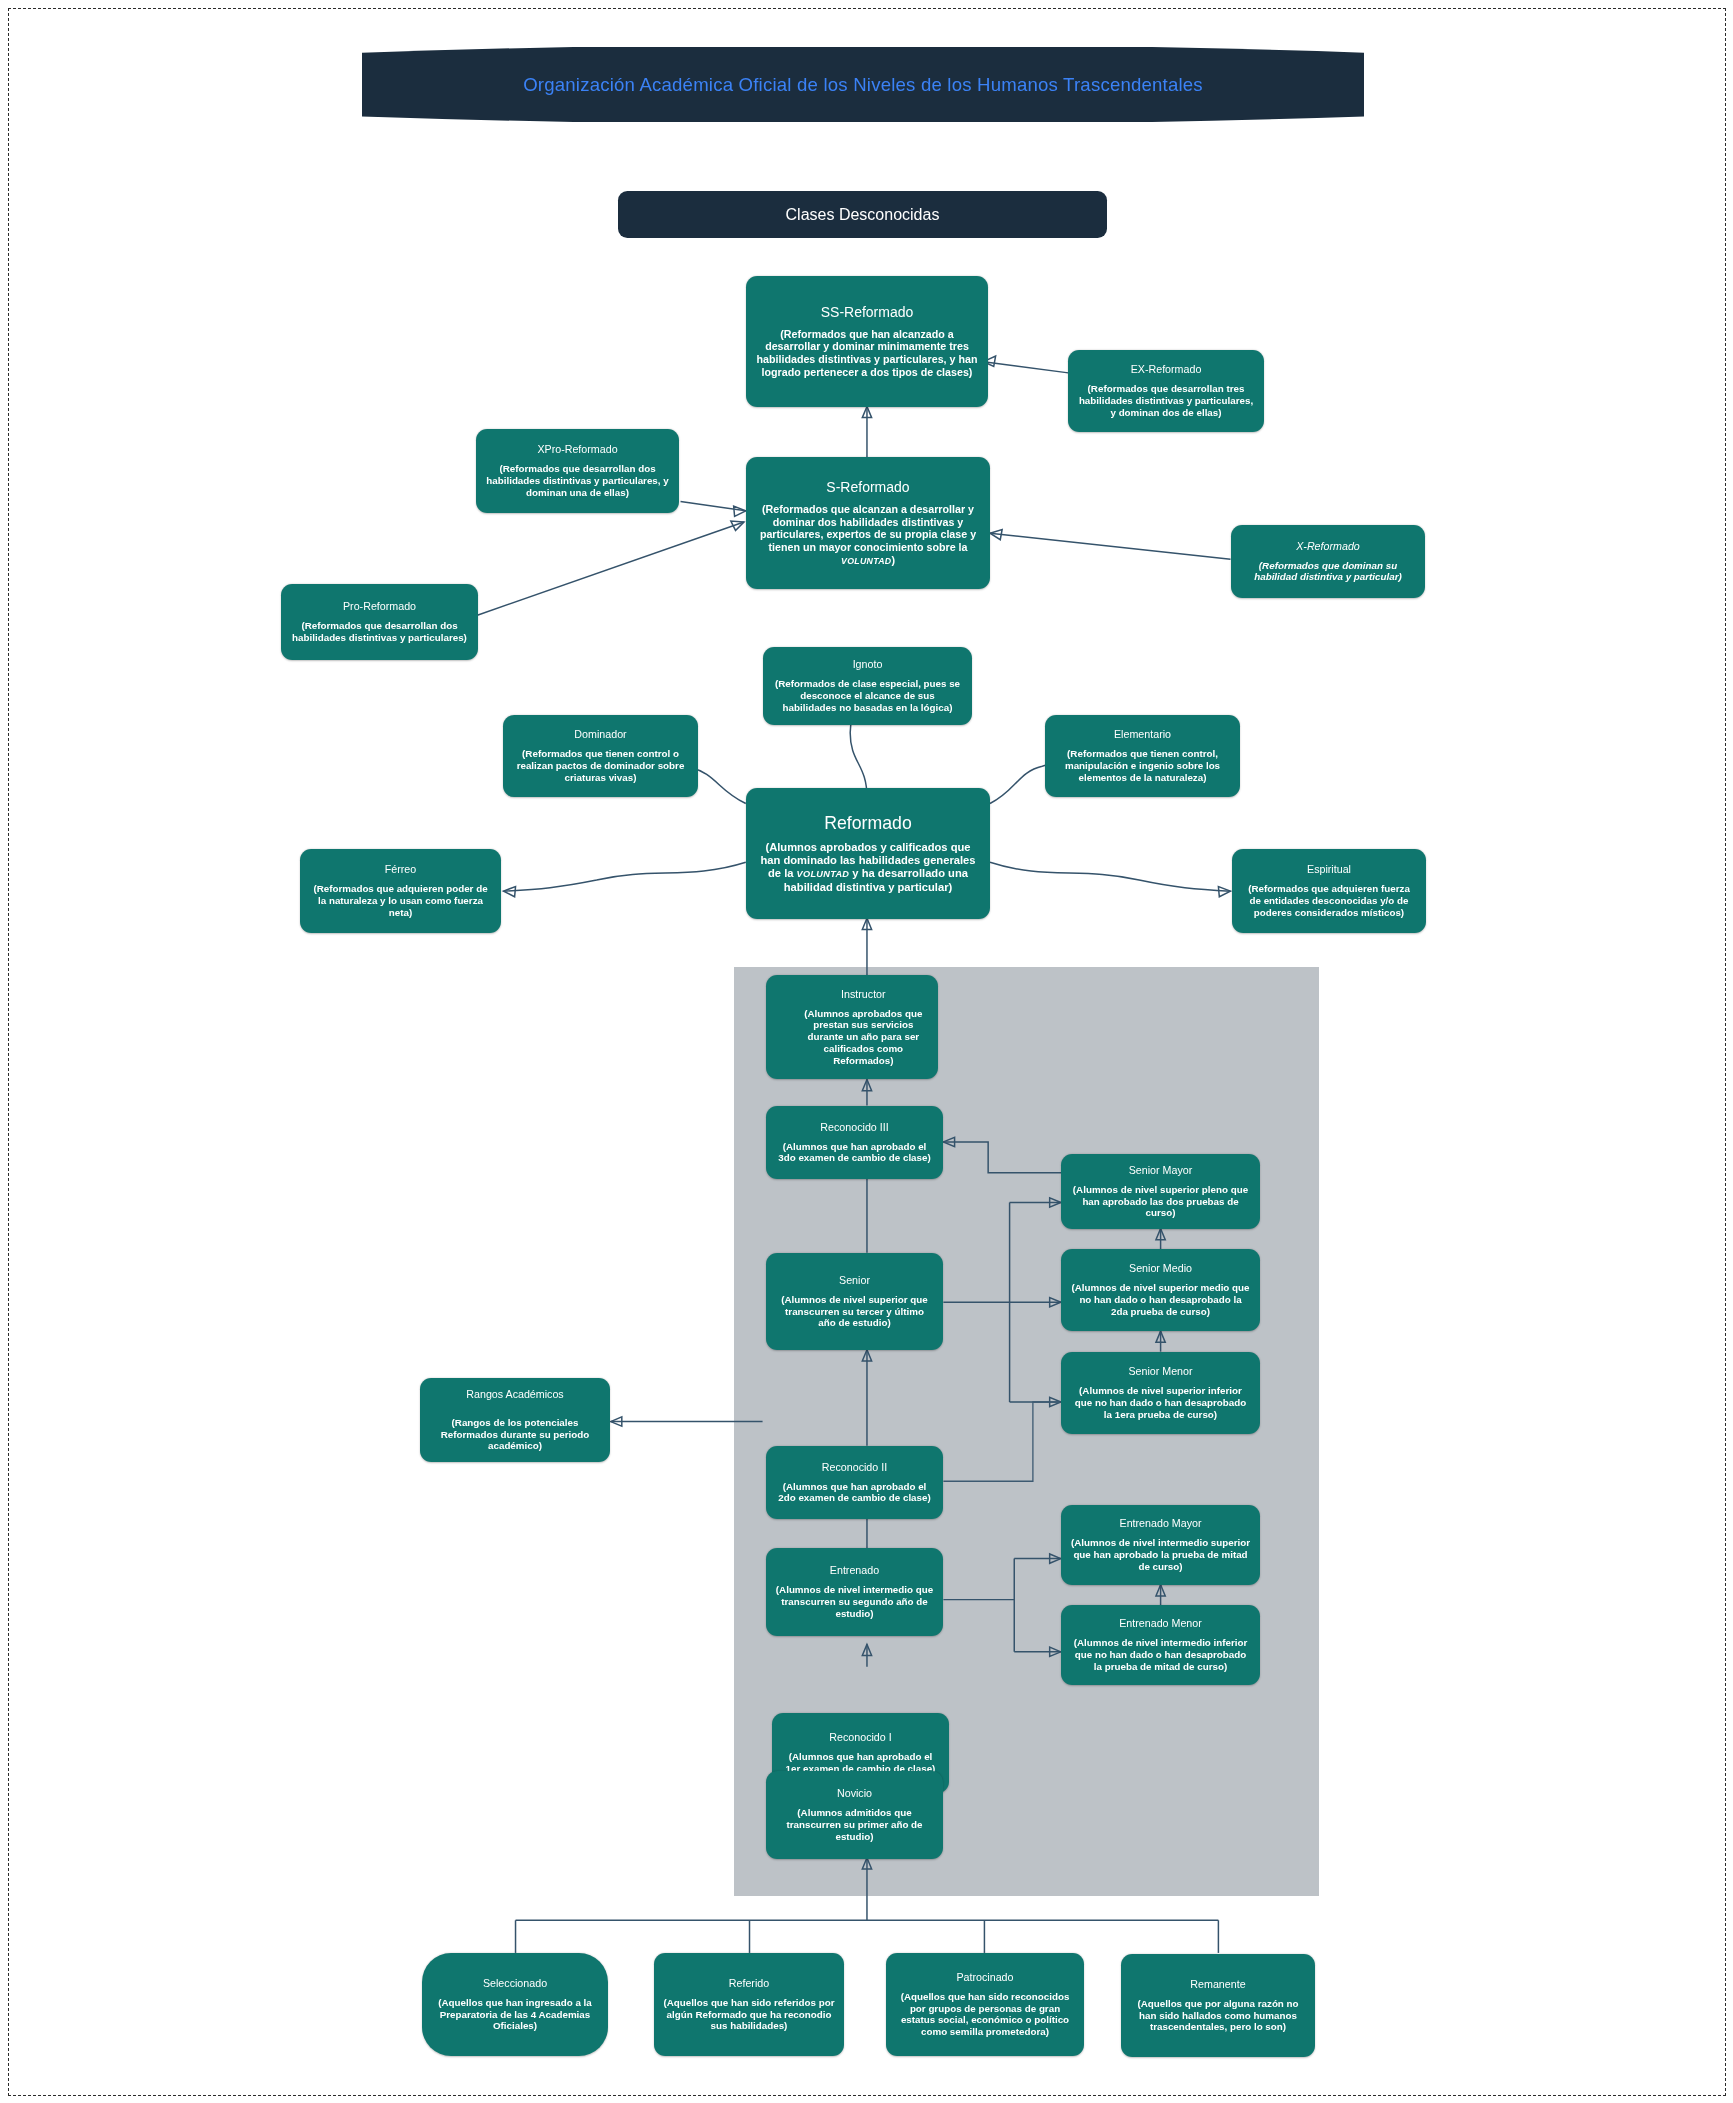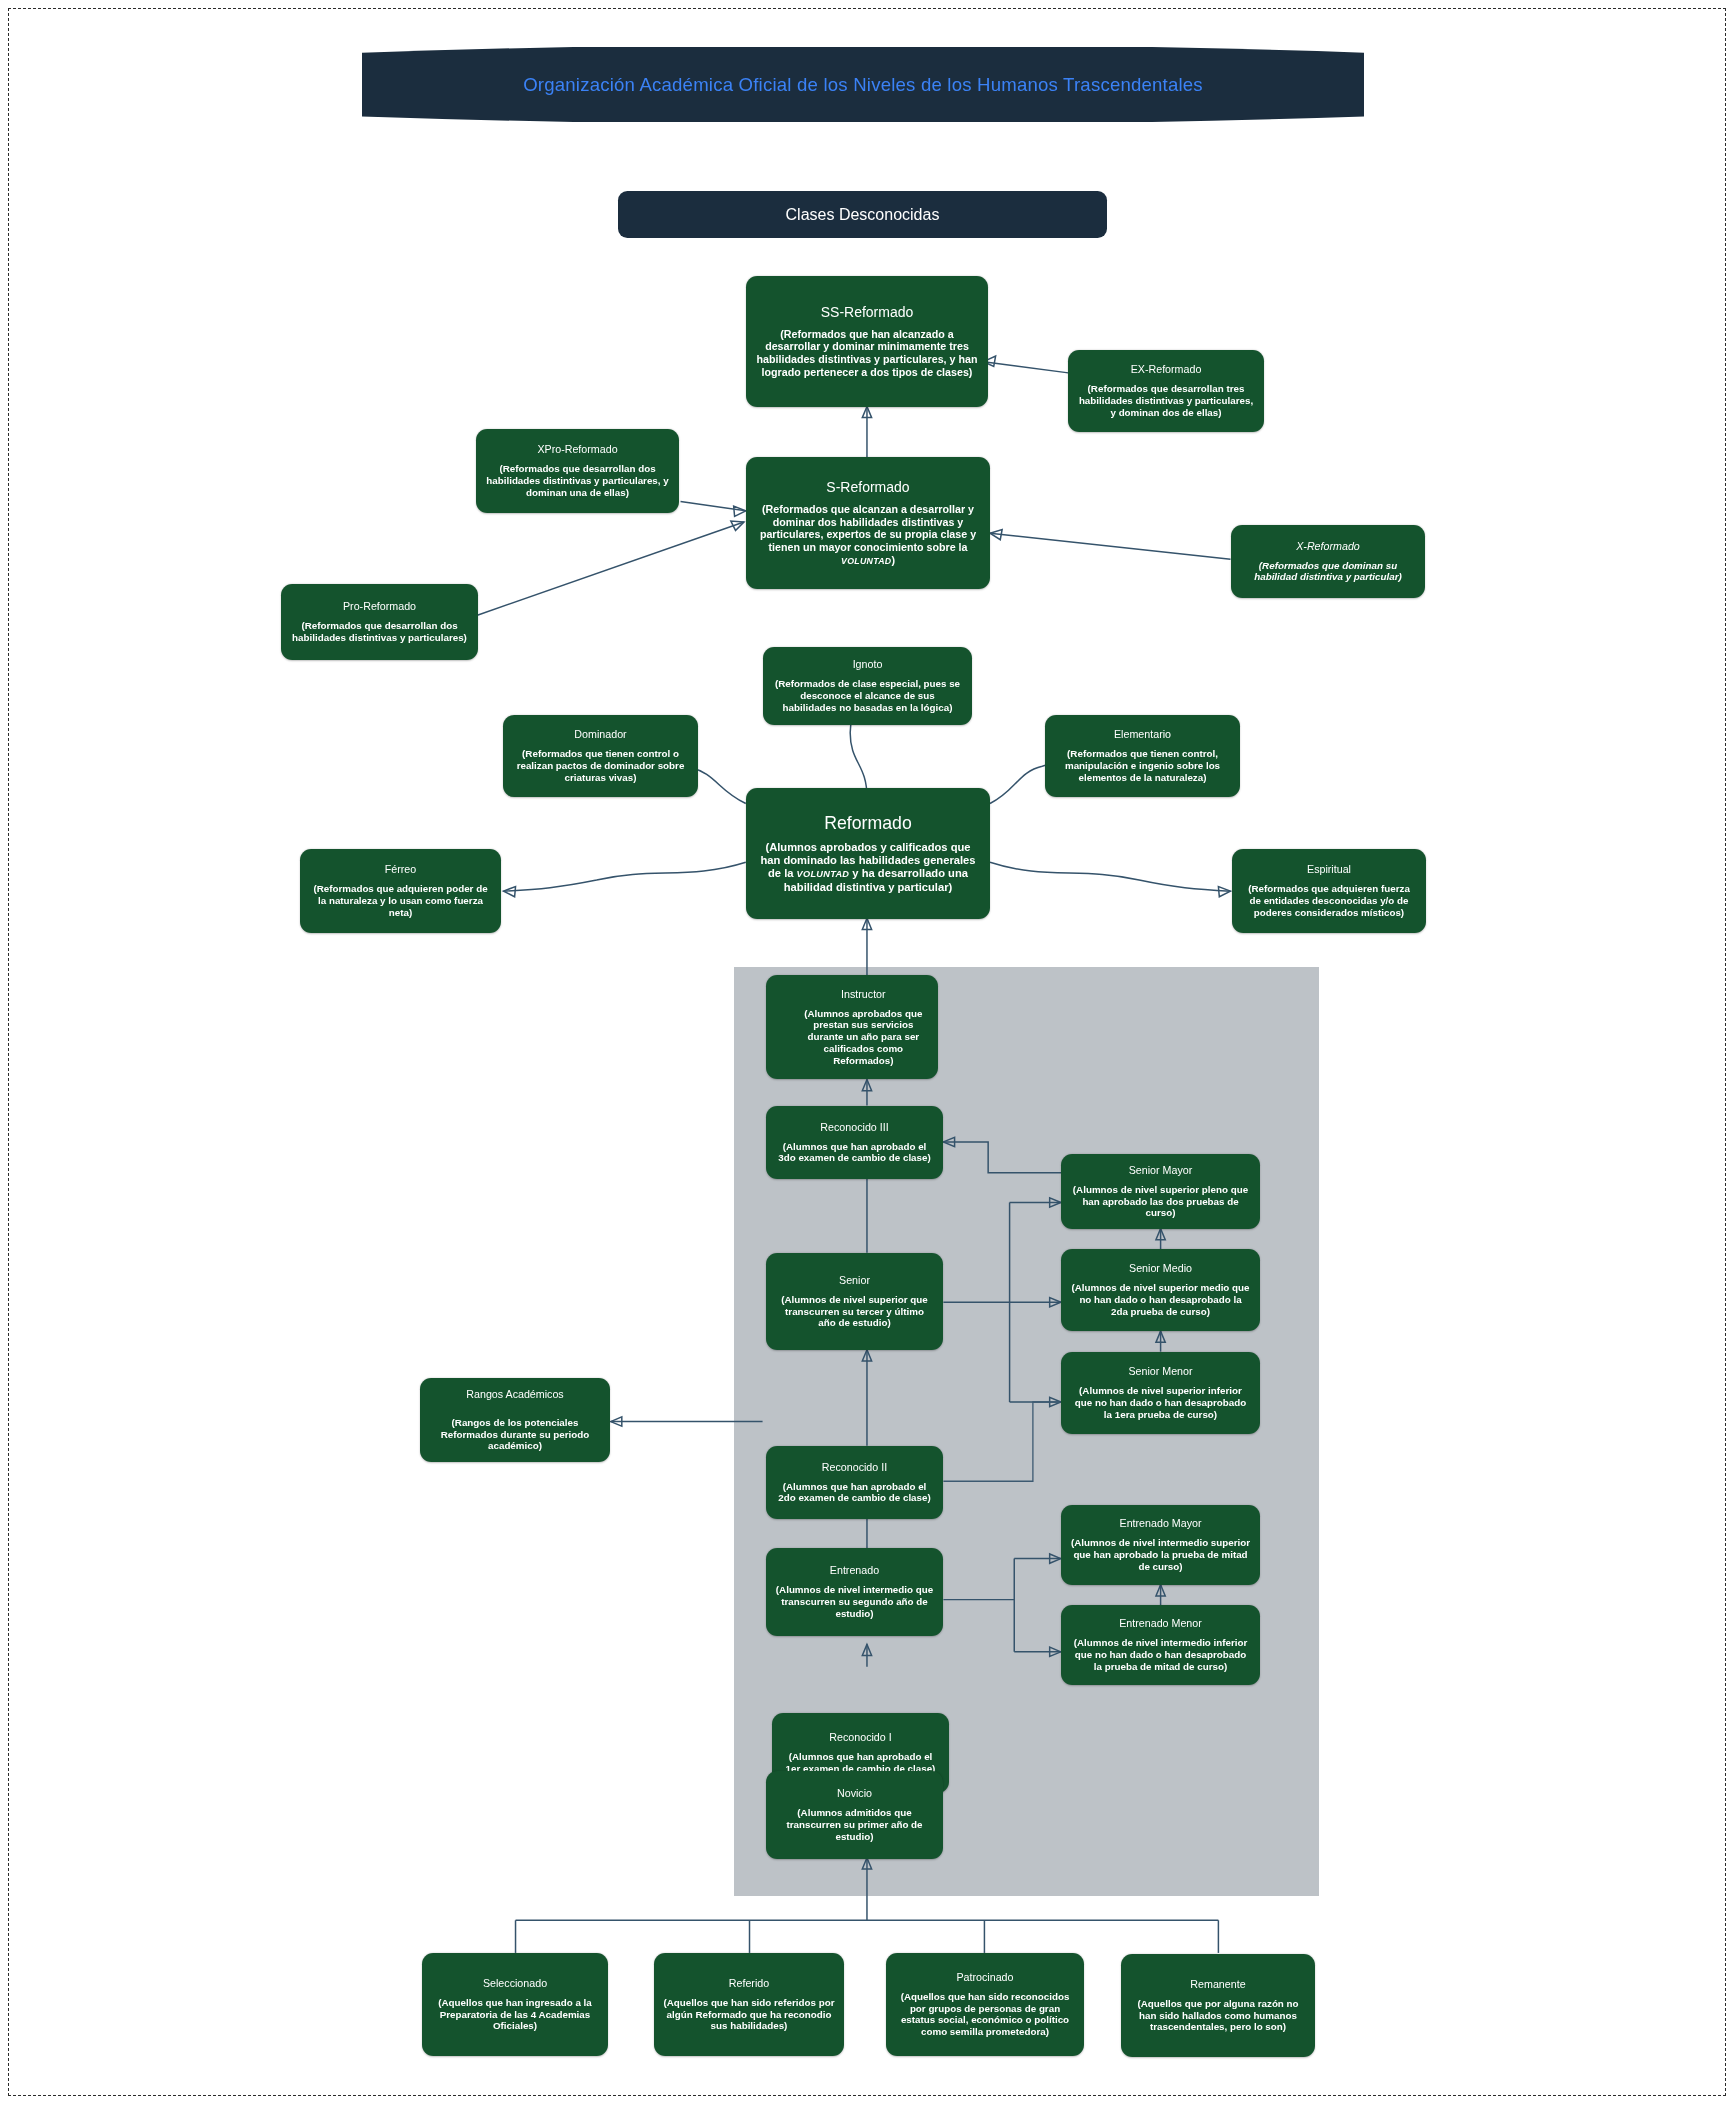--- a/index.html
+++ b/index.html
@@ -17,21 +17,21 @@
     position:absolute;left:362px;top:47px;width:1002px;height:75px;
   }
   #title-ribbon svg{display:block;width:100%;height:100%;}
   #title-text{
     position:absolute;left:0;top:0;width:100%;height:75px;
     display:flex;align-items:center;justify-content:center;
     color:#3b82f6;font-size:18.6px;letter-spacing:0.2px;
   }
   
   .node{
-    position:absolute;background:#14532d;border-radius:11.2px;
+    position:absolute;background:#0f766e;border-radius:11.2px;
     color:#ffffff;box-sizing:border-box;
     display:flex;flex-direction:column;align-items:center;justify-content:center;
     padding:7.5px 9.3px;text-align:center;
     box-shadow:0 0.9px 1.9px rgba(0,0,0,.25);
   }
   .node .t{font-weight:400;line-height:1.15;}
   .node .d{font-weight:bold;line-height:1.2;margin-top:7.5px;}
   .sc{font-style:italic;font-size:.82em;letter-spacing:0.3px;}
   
   .n-big .t{font-size:17.7px;}
@@ -287,21 +287,21 @@
 <div class="node n-sm" style="left:772px;top:1667px;width:177px;height:80px;margin-top:46px;">
   <div class="t">Reconocido I</div>
   <div class="d">(Alumnos que han aprobado el 1er examen de cambio de clase)</div>
 </div>
 
 <div class="node n-sm" style="left:766px;top:1771px;width:177px;height:88px;">
   <div class="t">Novicio</div>
   <div class="d">(Alumnos admitidos que transcurren su primer año de estudio)</div>
 </div>
 
-<div class="node n-sm" style="left:422px;top:1953px;width:186px;height:103px;">
+<div class="node n-sm" style="left:422px;top:1953px;width:186px;height:103px;border-radius:29px;">
   <div class="t">Seleccionado</div>
   <div class="d">(Aquellos que han ingresado a la Preparatoria de las 4 Academias Oficiales)</div>
 </div>
 
 <div class="node n-sm" style="left:654px;top:1953px;width:190px;height:103px;">
   <div class="t">Referido</div>
   <div class="d">(Aquellos que han sido referidos por algún Reformado que ha reconodio sus habilidades)</div>
 </div>
 
 <div class="node n-sm" style="left:886px;top:1953px;width:198px;height:103px;">

